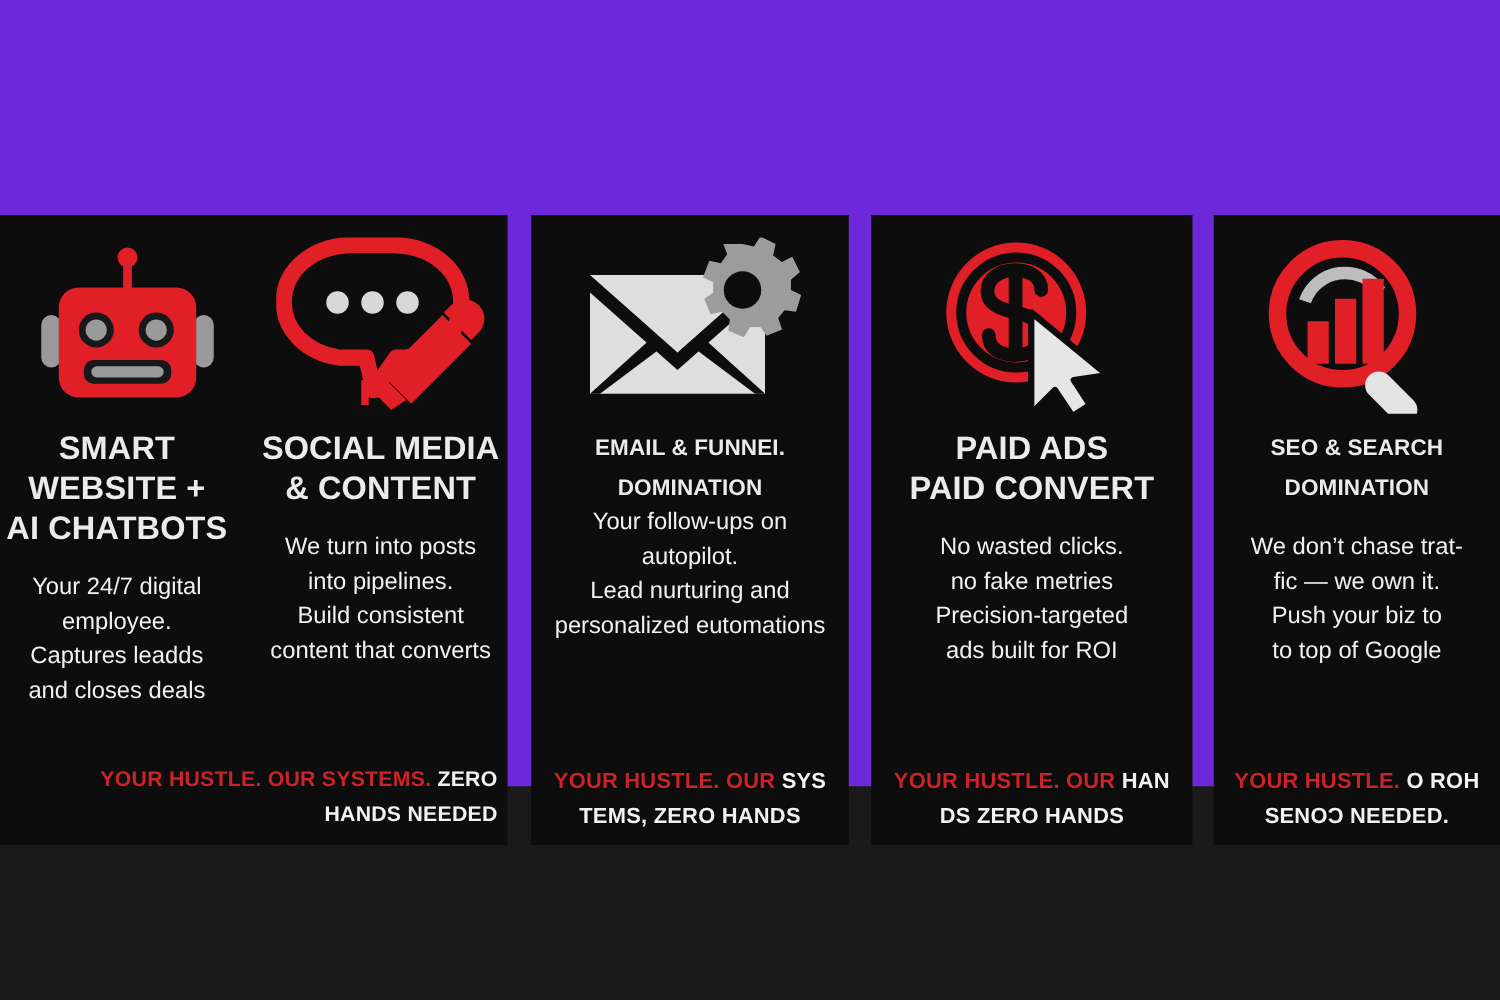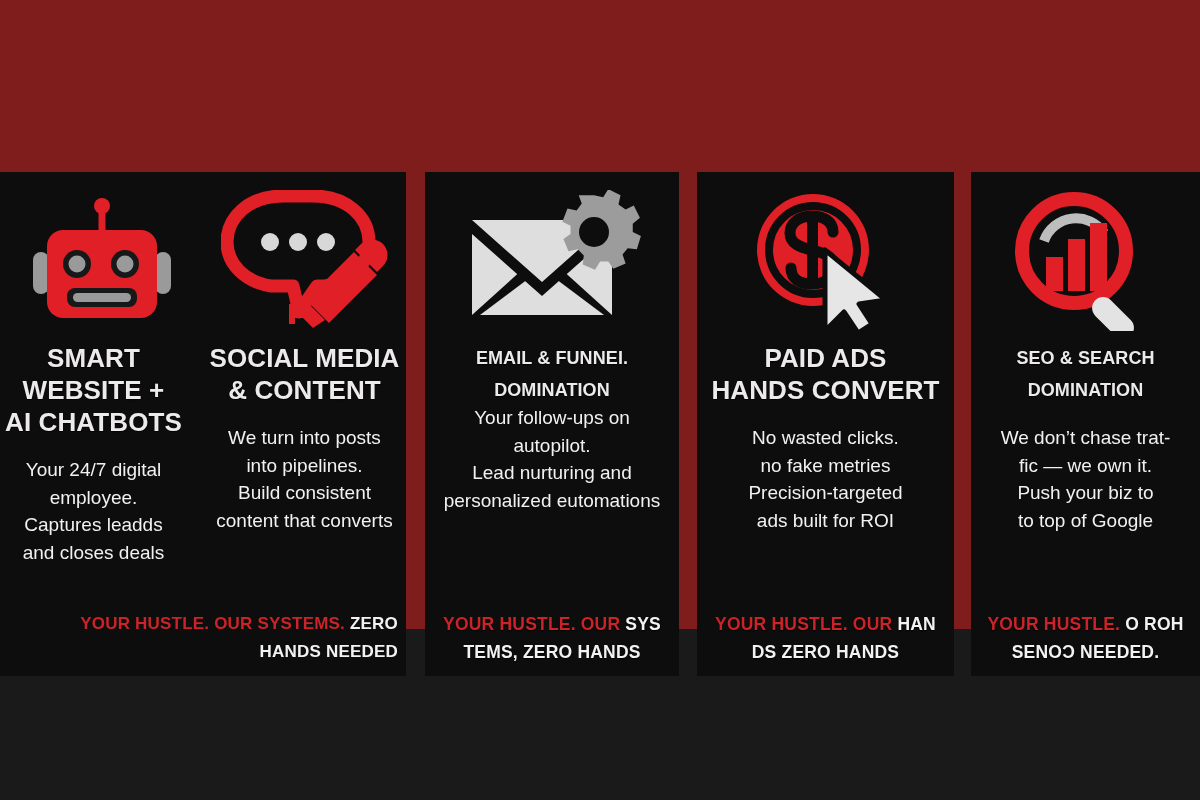--- a/index.html
+++ b/index.html
@@ -12,21 +12,21 @@
   }
   body {
     font-family: "Liberation Sans", sans-serif;
     -webkit-font-smoothing: antialiased;
   }
 
   #board {
     position: relative;
     width: 1200px;
     height: 629px;
-    background: #7f1d1d;
+    background: #6d28d9;
   }
 
   .card {
     position: absolute;
     top: 172px;
     height: 504px;
     background: #0d0d0d;
     overflow: hidden;
     box-sizing: border-box;
   }
@@ -277,21 +277,21 @@
             <path d="M92 44 C92 33 82 28 71 28 C58 28 49 35 49 45 C49 55 58 59 71 62
                      C84 65 93 69 93 79 C93 89 84 96 71 96 C59 96 50 91 50 80" fill="none" stroke="#0d0d0d" stroke-width="11" stroke-linecap="round"></path>
           </g>
 
           <path d="M84 62 L84 143 L103 124 L117 145 L131 136 L118 116 L145 112 Z" fill="#e6e6e6" stroke="#0d0d0d" stroke-width="5" stroke-linejoin="round"></path>
         </svg>
       </div>
 
       <div class="title">
         <div>PAID ADS</div>
-        <div>HANDS CONVERT</div>
+        <div>PAID CONVERT</div>
       </div>
 
       <div class="body-text">
         <div>No wasted clicks.</div>
         <div>no fake metries</div>
         <div>Precision-targeted</div>
         <div>ads built for ROI</div>
       </div>
 
       <div class="tagline">

